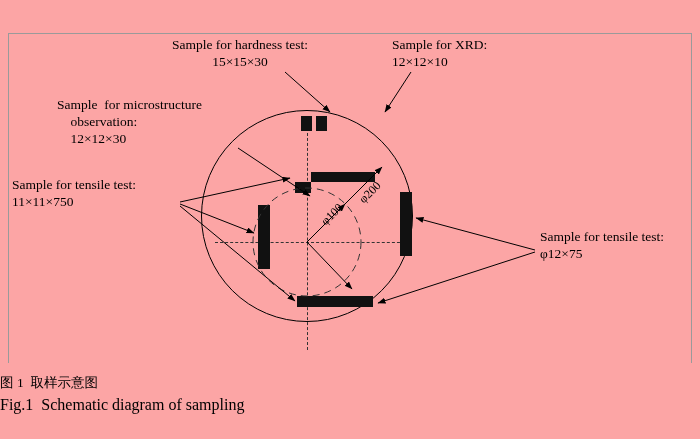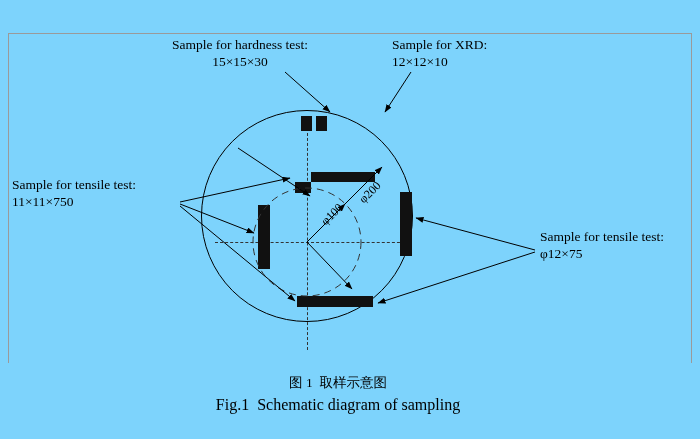--- a/index.html
+++ b/index.html
@@ -9,21 +9,21 @@
   }
   body {
     font-family: "Liberation Serif", serif;
     color: #000000;
   }
   #page {
     position: relative;
     width: 700px;
     height: 439px;
     overflow: hidden;
-    background: #7dd3fc;
+    background: #fca5a5;
   }
   .frame-line {
     position: absolute;
     background: #9a9a9a;
   }
   #frame-top {
     left: 8px;
     top: 33px;
     width: 684px;
     height: 1px;
@@ -89,23 +89,22 @@
   #overlay {
     position: absolute;
     left: 0;
     top: 0;
     width: 700px;
     height: 439px;
   }
   #caption-cn, #caption-en {
     position: absolute;
     width: 652px;
-    text-align: center;
+    text-align: left;
     white-space: pre;
-    padding-left: 12px;
   }
   #caption-cn { top: 374px; font-size: 13.5px; }
   #caption-en { top: 396px; font-size: 16px; }
   #unit-label { }
 </style>
 </head>
 <body>
 
 <div id="page">
 
@@ -155,20 +154,23 @@
     <line x1="535" y1="250" x2="416" y2="218" stroke="#000000" stroke-width="1" marker-end="url(#arrow)"></line>
     <line x1="535" y1="252" x2="378" y2="303" stroke="#000000" stroke-width="1" marker-end="url(#arrow)"></line>
   </svg>
 
   <div class="lbl ctr" id="label-hardness" style="left:130px; top:36px; width:220px;">Sample for hardness test:
 15×15×30</div>
 
   <div class="lbl" id="label-xrd" style="left:392px; top:36px; width:160px;">Sample for XRD:
 12×12×10</div>
 
+  <div class="lbl" id="label-micro" style="left:57px; top:96px; width:215px;">Sample  for microstructure
+    observation:
+    12×12×30</div>
 
   <div class="lbl" id="label-tensile-left" style="left:12px; top:176px; width:175px;">Sample for tensile test:
 11×11×750</div>
 
   <div class="lbl" id="label-tensile-right" style="left:540px; top:228px; width:155px;">Sample for tensile test:
 φ12×75</div>
 
   <div class="dia-text" style="left:318px; top:218px; transform: rotate(-45deg);">φ100</div>
   <div class="dia-text" style="left:356px; top:196px; transform: rotate(-45deg);">φ200</div>
 

